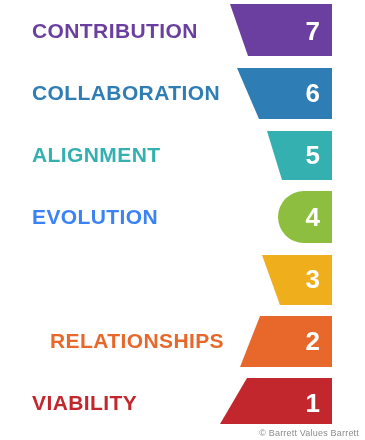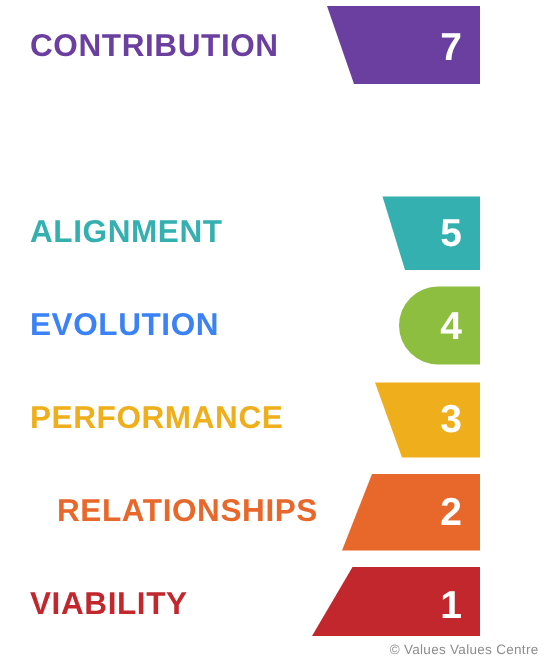--- a/index.html
+++ b/index.html
@@ -19,21 +19,21 @@
   #chart {
     position: absolute;
     left: 0;
     top: 0;
     width: 365px;
     height: 440px;
   }
 
   .row {
     position: absolute;
-    left: 0;
+    left: 12px;
     width: 320px;
     height: 62px;
   }
 
   .row-label {
     position: absolute;
     left: 20px;
     top: 0;
     height: 62px;
     line-height: 62px;
@@ -87,20 +87,29 @@
   <div class="row" style="top:0px;">
     <div class="row-label" style="color:#6B3FA0;">CONTRIBUTION</div>
     <div class="row-shape">
       <svg viewBox="0 0 120 62" preserveAspectRatio="none" aria-hidden="true">
         <polygon points="18,4 120,4 120,56 36,56" fill="#6B3FA0"></polygon>
       </svg>
     </div>
     <div class="row-number">7</div>
   </div>
 
+  <div class="row" style="top:62px;">
+    <div class="row-label" style="color:#2E7DB5;">COLLABORATION</div>
+    <div class="row-shape">
+      <svg viewBox="0 0 120 62" preserveAspectRatio="none" aria-hidden="true">
+        <polygon points="25,6 120,6 120,57 47,57" fill="#2E7DB5"></polygon>
+      </svg>
+    </div>
+    <div class="row-number">6</div>
+  </div>
 
   <div class="row" style="top:124px;">
     <div class="row-label" style="color:#35B0B0;text-align:center;">ALIGNMENT</div>
     <div class="row-shape">
       <svg viewBox="0 0 120 62" preserveAspectRatio="none" aria-hidden="true">
         <polygon points="55,7 120,7 120,56 70,56" fill="#35B0B0"></polygon>
       </svg>
     </div>
     <div class="row-number">5</div>
   </div>
@@ -109,21 +118,20 @@
     <div class="row-label" style="color:#3b82f6;">EVOLUTION</div>
     <div class="row-shape">
       <svg viewBox="0 0 120 62" preserveAspectRatio="none" aria-hidden="true">
         <path d="M120,5 L92,5 A26,26 0 0,0 92,57 L120,57 Z" fill="#8DBE3F"></path>
       </svg>
     </div>
     <div class="row-number">4</div>
   </div>
 
   <div class="row" style="top:248px;">
-    <div class="row-label" style="color:#EFAE1B;">PERFORMANCE</div>
     <div class="row-shape">
       <svg viewBox="0 0 120 62" preserveAspectRatio="none" aria-hidden="true">
         <polygon points="50,7 120,7 120,57 68,57" fill="#EFAE1B"></polygon>
       </svg>
     </div>
     <div class="row-number">3</div>
   </div>
 
   <div class="row" style="top:310px;">
     <div class="row-label" style="color:#E8682B;margin-left:18px;">RELATIONSHIPS</div>
@@ -138,15 +146,15 @@
   <div class="row" style="top:372px;">
     <div class="row-label" style="color:#C1272D;">VIABILITY</div>
     <div class="row-shape">
       <svg viewBox="0 0 120 62" preserveAspectRatio="none" aria-hidden="true">
         <polygon points="35,6 120,6 120,52 8,52" fill="#C1272D"></polygon>
       </svg>
     </div>
     <div class="row-number">1</div>
   </div>
 
-  <div id="copyright">© Values Values Centre</div>
+  <div id="copyright">© Barrett Values Barrett</div>
 
 </div>
 
 </body></html>

